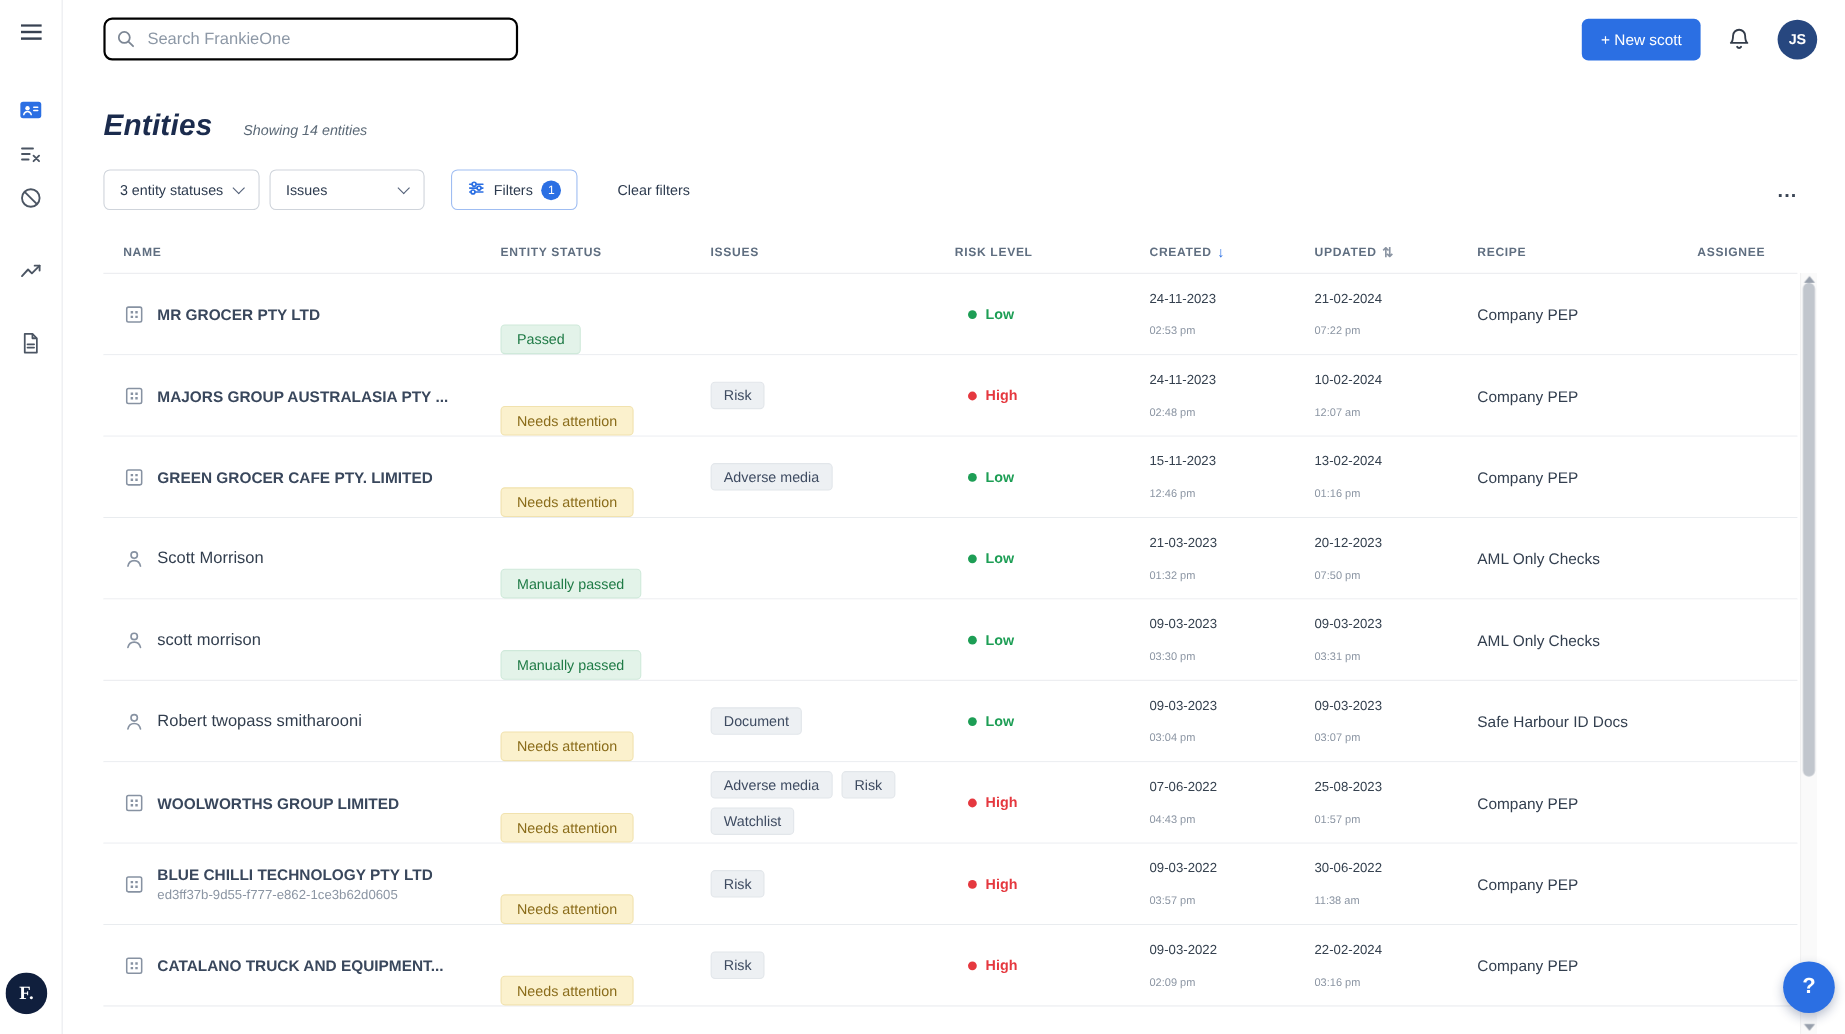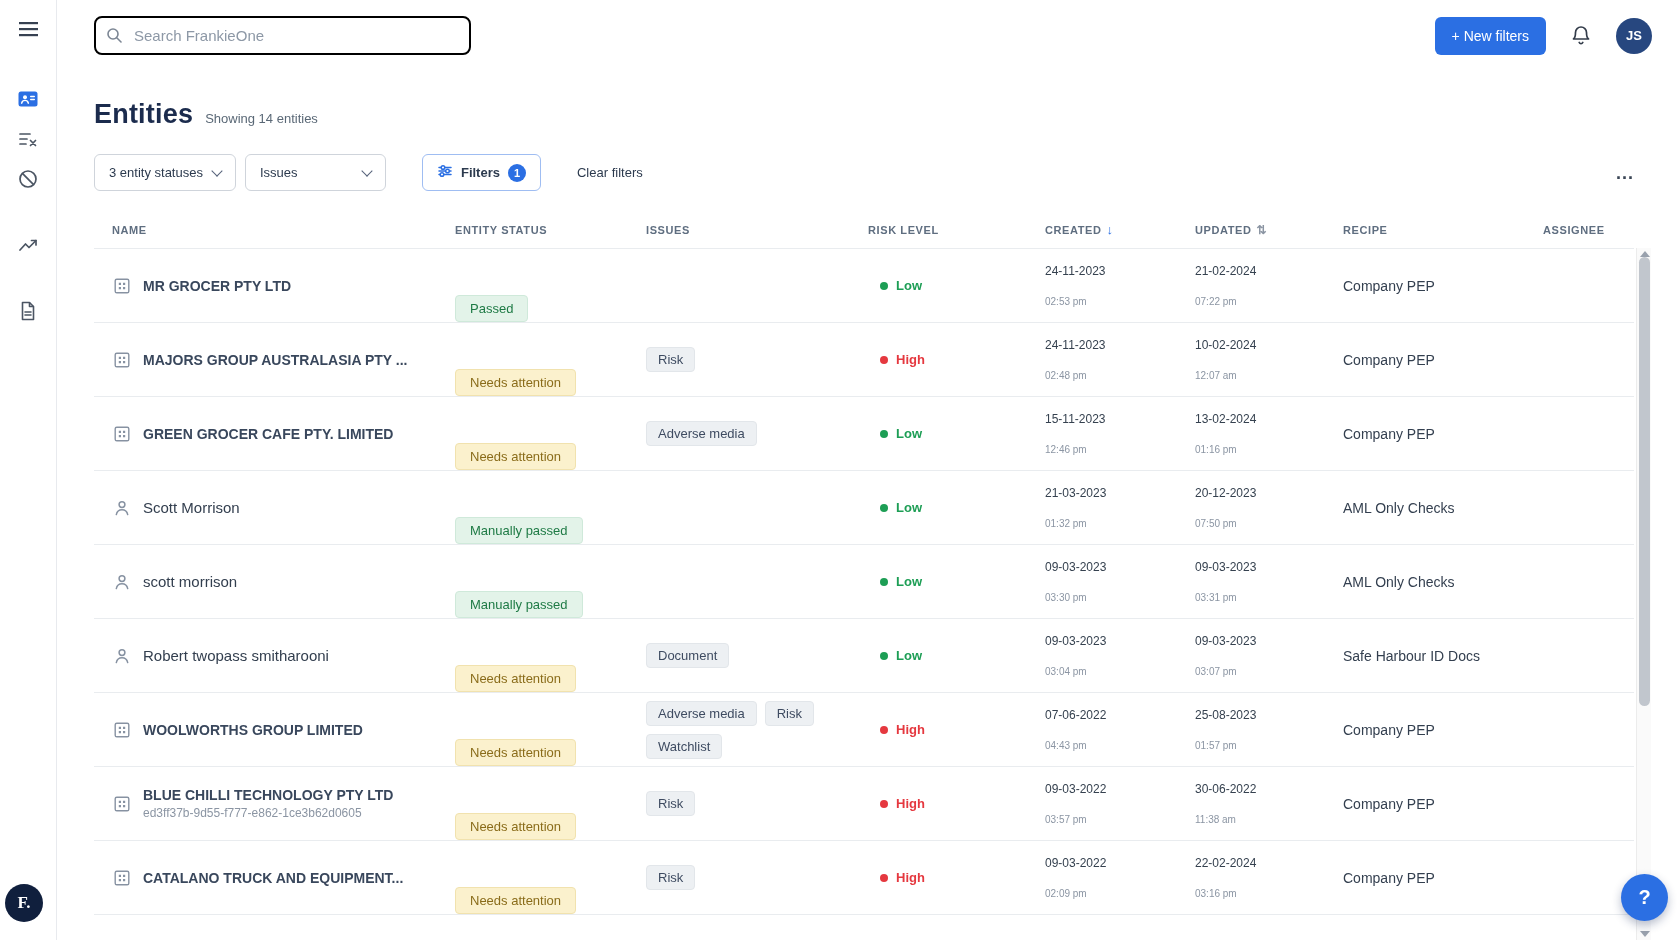--- a/index.html
+++ b/index.html
@@ -28,33 +28,33 @@
   .search-input::placeholder { color:#8d98a6; }
   .search-icon { position:absolute; left:12px; top:11px; }
   .top-right { margin-left:auto; display:flex; align-items:center; gap:24px; }
   .btn-primary { height:38px; background:#2b6fe3; color:#fff; border:none; border-radius:6px;
     padding:0 17px; font-size:14px; font-weight:500; cursor:pointer;
     font-family:"Liberation Sans", sans-serif; }
   .bell { cursor:pointer; display:flex; }
   .avatar { width:36px; height:36px; border-radius:50%; background:#27477f; color:#fff;
     display:flex; align-items:center; justify-content:center; font-size:13px; font-weight:bold; cursor:pointer; }
 
-  .page-head { display:flex; align-items:baseline; gap:12px; padding:44px 43px 0 37px; }
+  .page-head { display:flex; align-items:baseline; gap:28px; padding:44px 43px 0 37px;font-style:italic; }
   .page-title { font-size:27px; font-weight:bold; color:#1b2b4d; letter-spacing:0.2px; }
   .page-sub { font-size:13px; color:#5a6876; }
 
   
   .filter-row { display:flex; align-items:center; padding:24px 43px 0 37px; }
   .fbtn { height:37px; background:#fff; border:1px solid #cfd4db; border-radius:6px;
     display:flex; align-items:center; font-size:13px; color:#2c3a4e; cursor:pointer; padding:0 14px;
     font-family:"Liberation Sans", sans-serif; }
   .fbtn .chev { width:8px; height:8px; border-right:1.6px solid #55627a; border-bottom:1.6px solid #55627a;
     transform:rotate(45deg); margin-left:10px; margin-top:-4px; }
   .fbtn.select { width:141px; justify-content:space-between; margin-left:9px; }
-  .fbtn.filters { margin-left:36px; border-color:#9fbdf2; gap:8px;font-weight:bold; }
+  .fbtn.filters { margin-left:24px; border-color:#9fbdf2; gap:8px; }
   .fbadge { width:18px; height:18px; border-radius:50%; background:#2b6fe3; color:#fff;
     font-size:11px; display:flex; align-items:center; justify-content:center; }
   .clear-link { margin-left:36px; font-size:13px; color:#2c3a4e; cursor:pointer; }
   .more-btn { margin-left:auto; font-size:18px; font-weight:bold; color:#3a4555; cursor:pointer;
     letter-spacing:1px; line-height:10px; }
 
   
   .table { margin:20px 0 0 37px; width:1540px; }
   .thead, .trow { display:grid; grid-template-columns:343px 191px 222px 177px 150px 148px 200px 1fr;
     align-items:center; padding-left:18px; border-bottom:1px solid #e9ecef; }
@@ -169,21 +169,21 @@
     <div class="search-wrap">
       <span class="search-icon">
         <svg width="17" height="17" viewBox="0 0 17 17" fill="none" stroke="#7c8694" stroke-width="1.6" stroke-linecap="round">
             <circle cx="7" cy="7" r="5"></circle>
             <path d="M11 11l4 4"></path>
           </svg>
       </span>
       <input class="search-input" type="text" placeholder="Search FrankieOne" style="">
     </div>
     <div class="top-right">
-      <button class="btn-primary">+ New filters</button>
+      <button class="btn-primary">+ New scott</button>
       <span class="bell">
         <svg width="22" height="23" viewBox="0 0 22 23" fill="none" stroke="#333c4a" stroke-width="1.7" stroke-linecap="round" stroke-linejoin="round">
             <path d="M11 3a5.5 5.5 0 0 0-5.5 5.5c0 5-2 6.5-2 6.5h15s-2-1.5-2-6.5A5.5 5.5 0 0 0 11 3z"></path>
             <path d="M9.2 18.5a2 2 0 0 0 3.6 0"></path>
           </svg>
       </span>
       <div class="avatar">JS</div>
     </div>
   </div>
 

